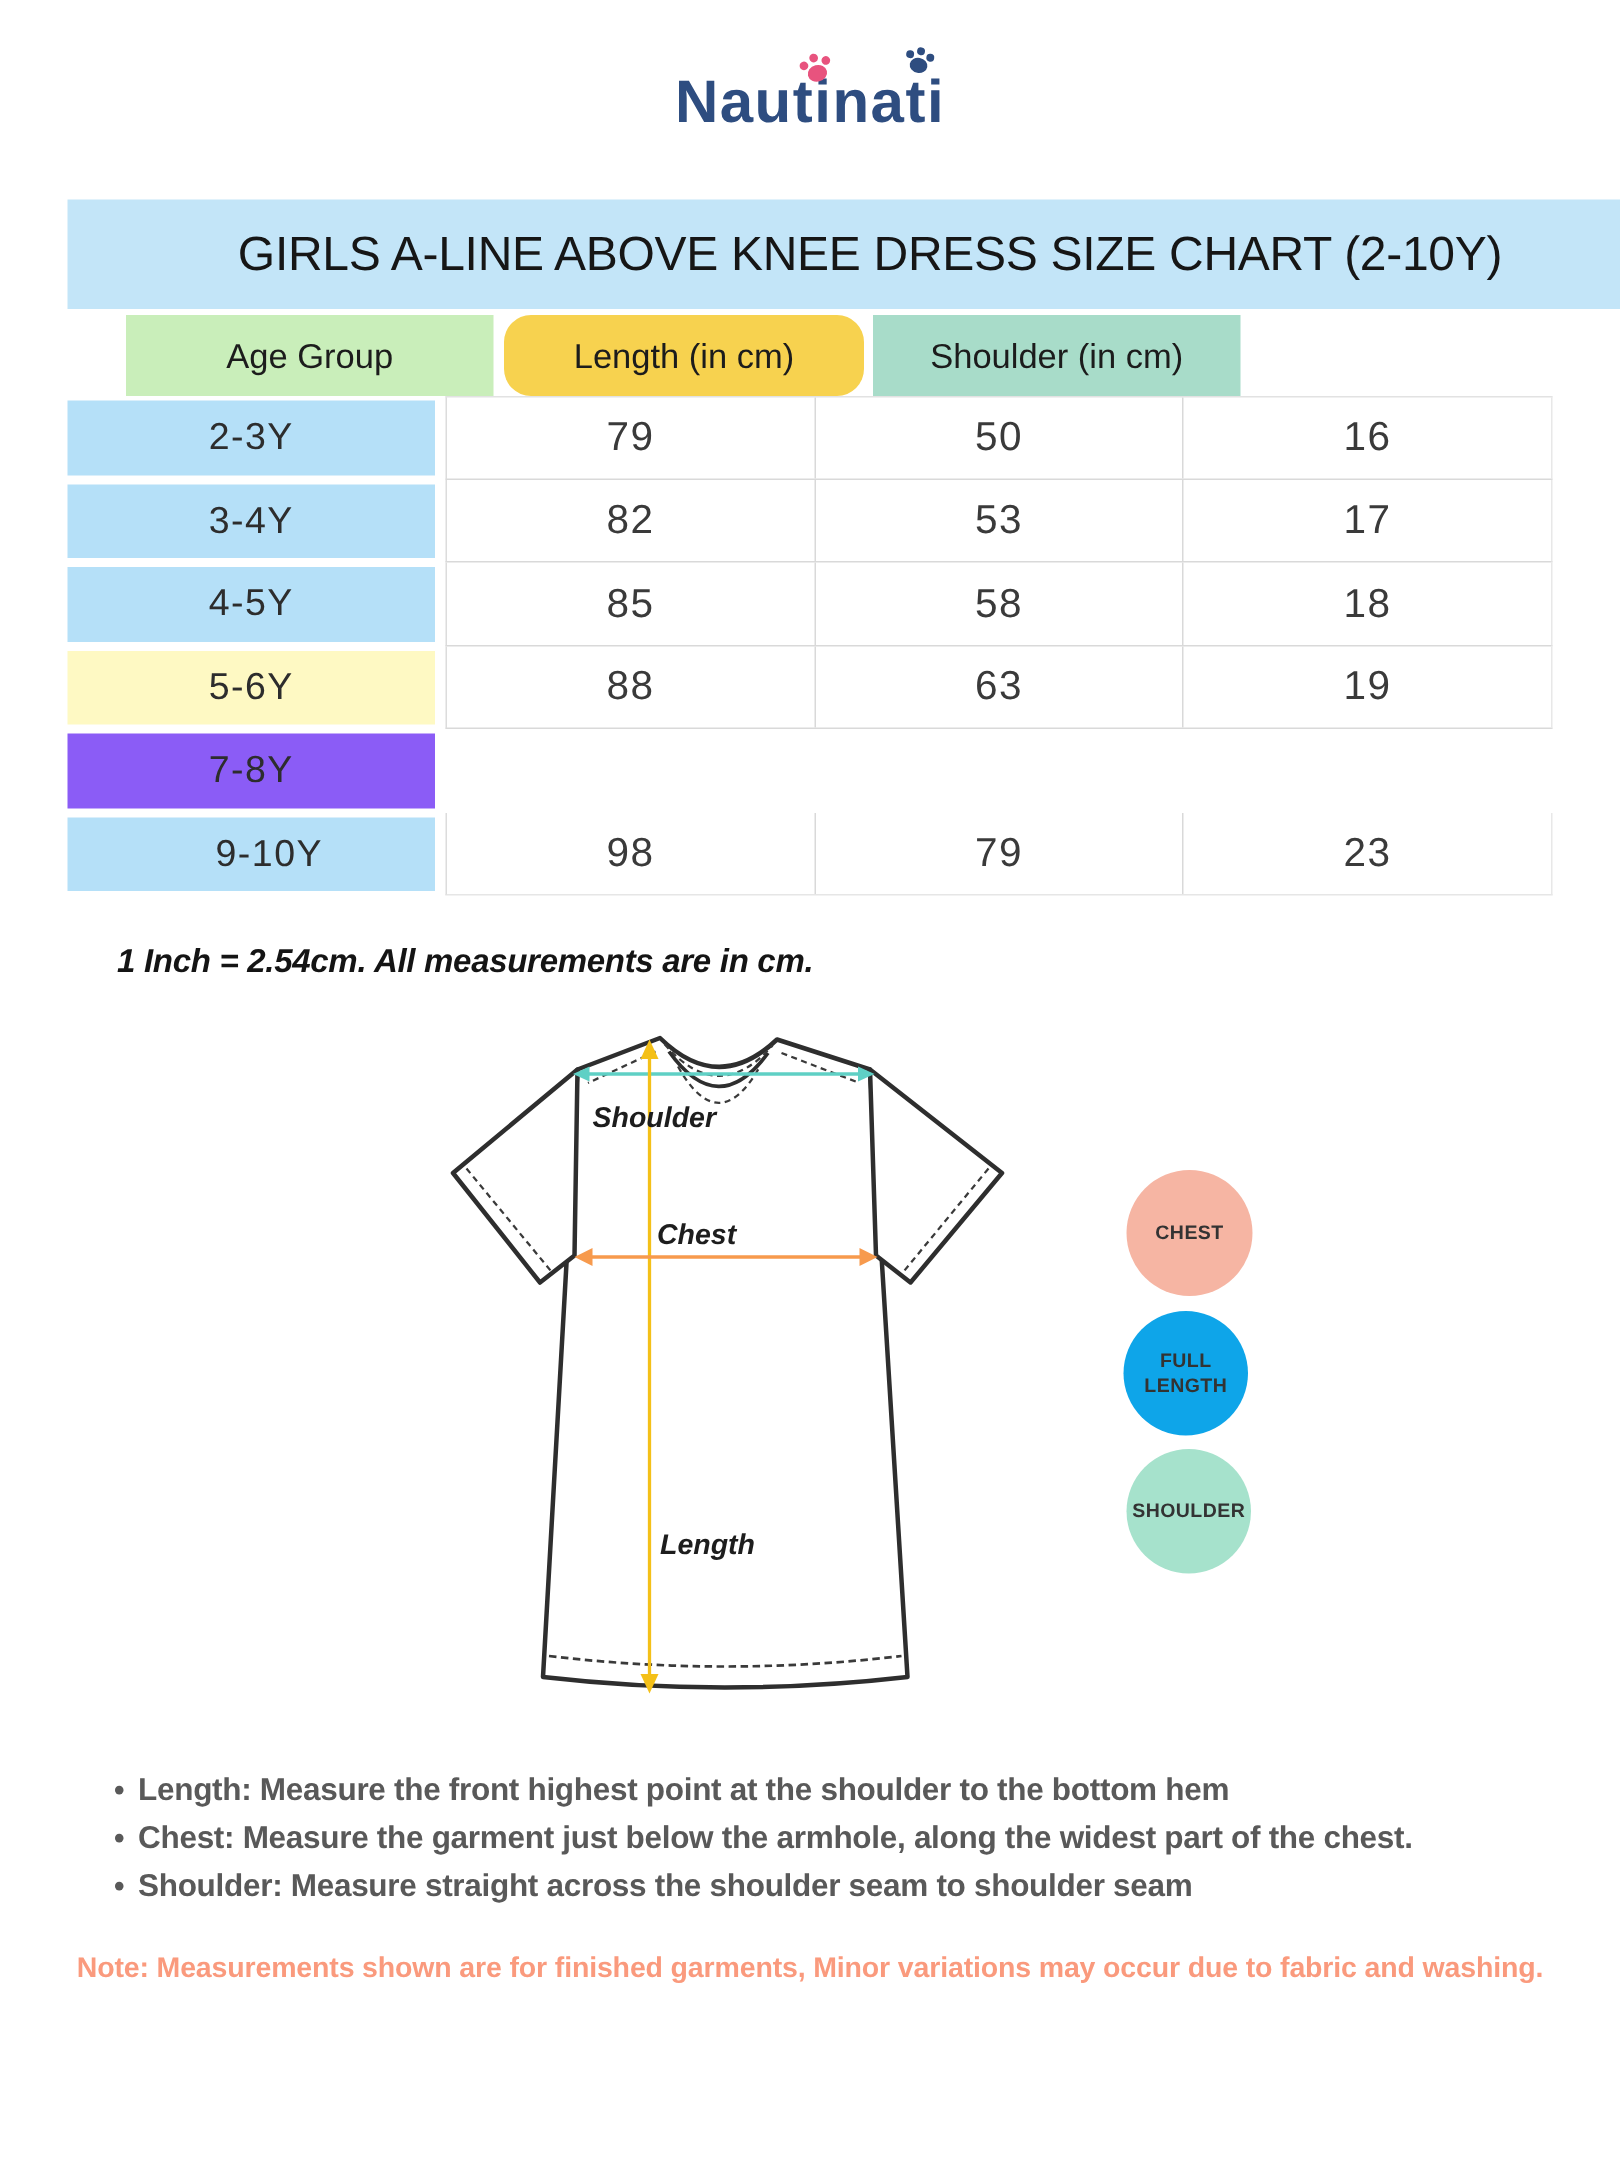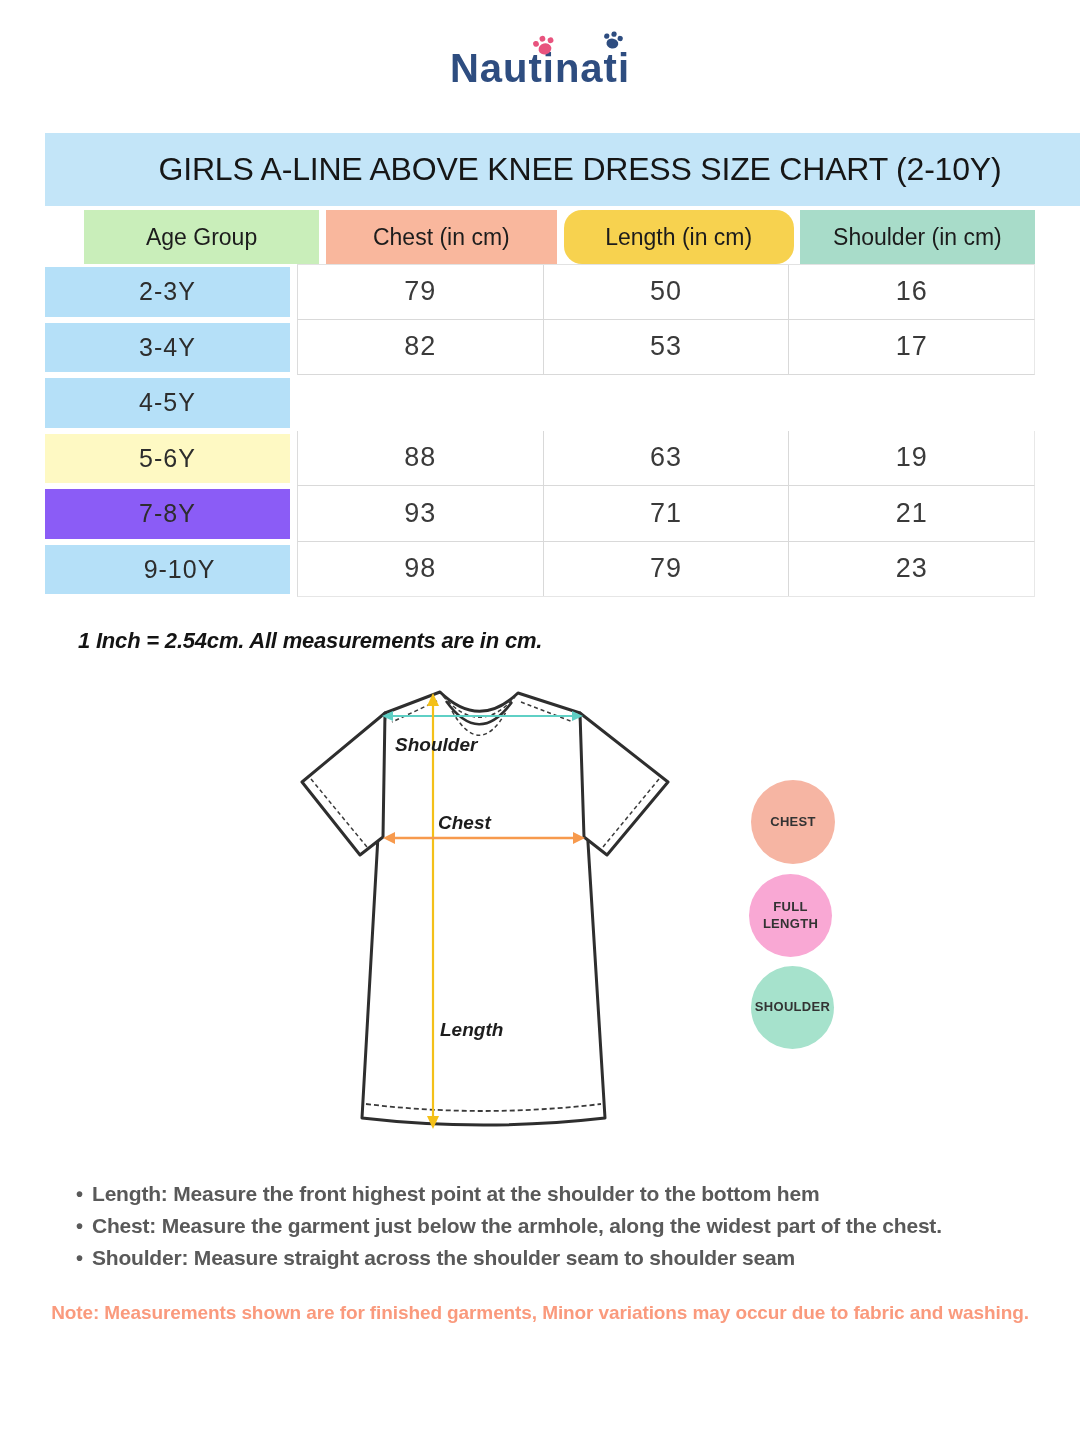--- a/index.html
+++ b/index.html
@@ -89,21 +89,20 @@
     </div>
   </div>
 
   <div class="title-bar" style="background: rgb(195, 229, 248);">
     <span>GIRLS A-LINE ABOVE KNEE DRESS SIZE CHART (2-10Y)</span>
   </div>
 
   <div class="size-table">
     <div class="thead">
       <div class="th th-age" style="background: rgb(201, 238, 186);">Age Group</div>
-      <div class="th th-chest" style="background: rgb(249, 183, 157);">Chest (in cm)</div>
       <div class="th th-length" style="background: rgb(247, 210, 79); border-radius: 18px;">Length (in cm)</div>
       <div class="th th-shoulder" style="background: rgb(168, 220, 201);">Shoulder (in cm)</div>
     </div>
 
     <div class="trow">
       <div class="age-cell">
         <div class="age-fill" style="background: rgb(181, 224, 248);">2-3Y</div>
       </div>
       <div class="data-cells">
         <div class="td">79</div>
@@ -120,41 +119,41 @@
         <div class="td">82</div>
         <div class="td">53</div>
         <div class="td">17</div>
       </div>
     </div>
 
     <div class="trow">
       <div class="age-cell">
         <div class="age-fill" style="background: rgb(181, 224, 248);">4-5Y</div>
       </div>
+      <div class="data-cells">
+        <div class="td">85</div>
+        <div class="td">58</div>
+        <div class="td">18</div>
+      </div>
     </div>
 
     <div class="trow">
       <div class="age-cell">
         <div class="age-fill" style="background: #fef9c3;">5-6Y</div>
       </div>
       <div class="data-cells">
         <div class="td">88</div>
         <div class="td">63</div>
         <div class="td">19</div>
       </div>
     </div>
 
     <div class="trow">
       <div class="age-cell">
         <div class="age-fill" style="background: #8b5cf6;">7-8Y</div>
-      </div>
-      <div class="data-cells">
-        <div class="td">93</div>
-        <div class="td">71</div>
-        <div class="td">21</div>
       </div>
     </div>
 
     <div class="trow">
       <div class="age-cell">
         <div class="age-fill" style="background: rgb(181, 224, 248); padding-left: 24px;">9-10Y</div>
       </div>
       <div class="data-cells">
         <div class="td">98</div>
         <div class="td">79</div>
@@ -195,21 +194,21 @@
     <line x1="123" y1="168" x2="305" y2="168" stroke-width="2.4" style="stroke: rgb(247, 154, 77);"></line>
     <polygon points="113,168 125,162 125,174" style="fill: rgb(247, 154, 77);"></polygon>
     <polygon points="315,168 303,162 303,174" style="fill: rgb(247, 154, 77);"></polygon>
 
     <text class="meas-label" x="125" y="81">Shoulder</text>
     <text class="meas-label" x="168" y="159">Chest</text>
     <text class="meas-label" x="170" y="366">Length</text>
   </svg>
 
   <div class="legend-circle legend-chest" style="background: rgb(246, 181, 163);">CHEST</div>
-  <div class="legend-circle legend-length" style="background: #f9a8d4;">FULL LENGTH</div>
+  <div class="legend-circle legend-length" style="background: #0ea5e9;">FULL LENGTH</div>
   <div class="legend-circle legend-shoulder" style="background: rgb(166, 226, 204);">SHOULDER</div>
 
   <div class="instructions">
     <div class="instr-row">
       <span class="instr-bullet">•</span>
       <span class="instr-text">Length: Measure the front highest point at the shoulder to the bottom hem</span>
     </div>
     <div class="instr-row">
       <span class="instr-bullet">•</span>
       <span class="instr-text">Chest: Measure the garment just below the armhole, along the widest part of the chest.</span>

